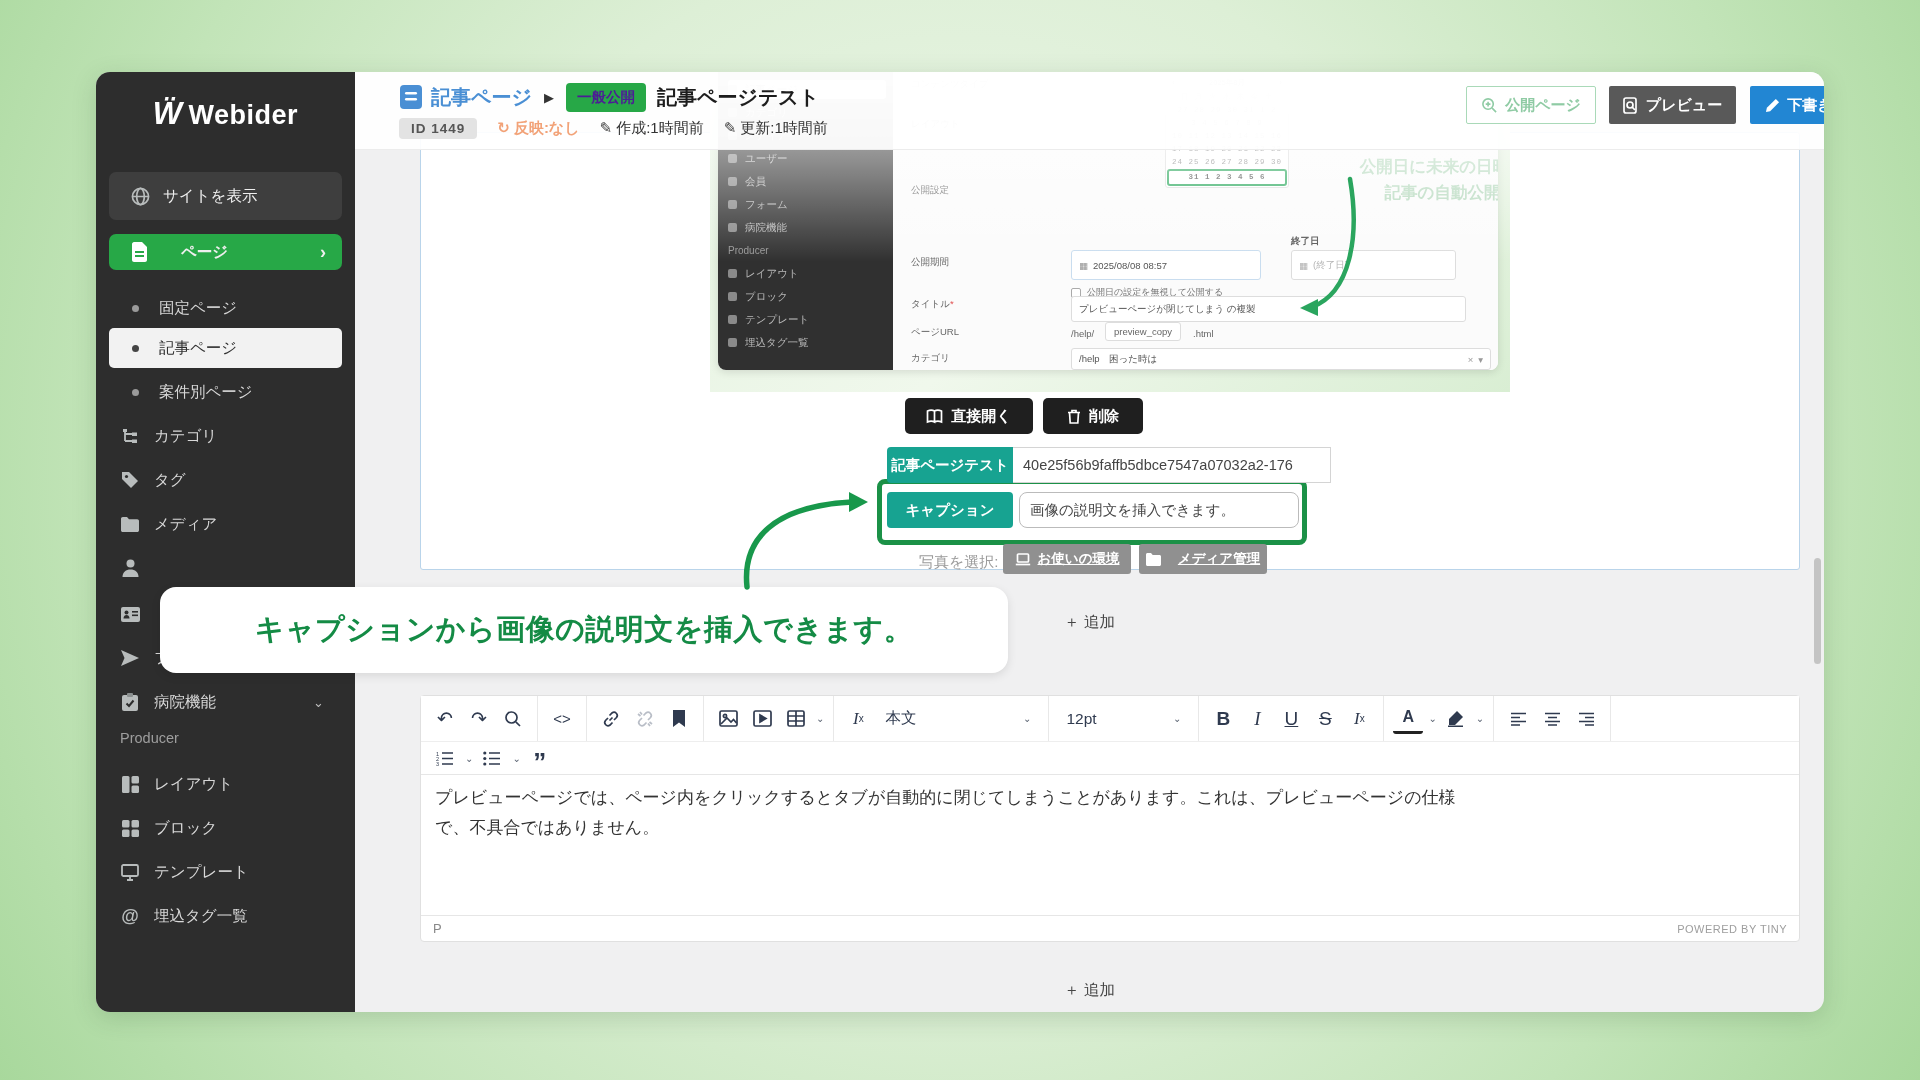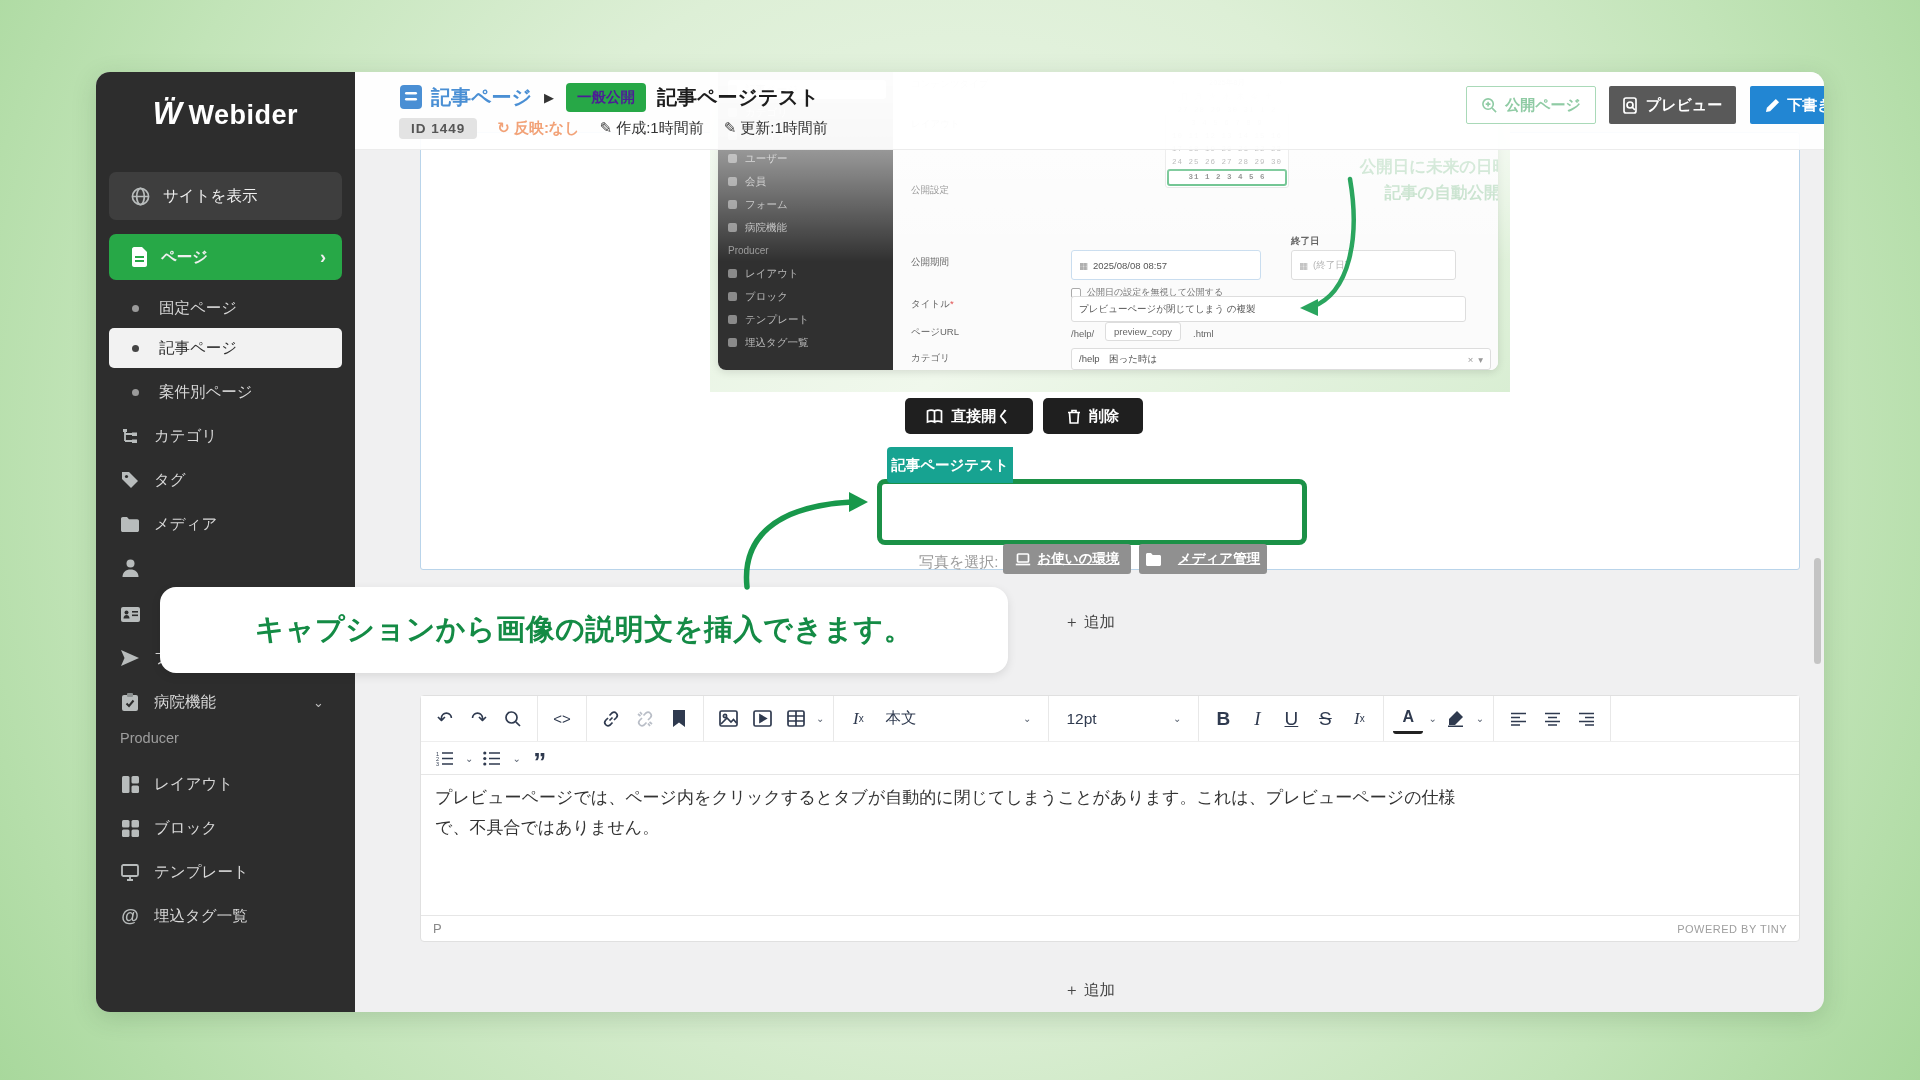--- a/index.html
+++ b/index.html
@@ -13,21 +13,21 @@
     position:absolute; left:96px; top:72px; width:1728px; height:940px;
     background:#f0f0f1; border-radius:14px; overflow:hidden;
     box-shadow:0 6px 24px rgba(40,80,40,.18);
   }
   
   .sidebar { position:absolute; left:0; top:0; width:259px; height:100%; background:#2d2d2d; z-index:12; }
   .logo { position:absolute; top:24px; left:0; width:100%; text-align:center; color:#fff; font-size:27px; font-weight:bold; letter-spacing:.5px; }
   .logo .w { font-size:31px; margin-right:6px; font-style:italic; }
   .side-btn { position:absolute; left:13px; width:233px; border-radius:7px; display:flex; align-items:center; color:#efefef; font-size:15.5px; cursor:pointer; }
   .view-site { top:100px; height:48px; background:#3e3e3e; padding-left:22px; }
-  .pages-item { top:162px; height:46px; background:#27a847; padding-left:22px; font-weight:bold; }
+  .pages-item { top:162px; height:36px; background:#27a847; padding-left:22px; font-weight:bold;gap:20px; }
   .pages-item .chev { position:absolute; right:16px; font-size:18px; font-weight:bold; }
   .nav { position:absolute; left:13px; width:233px; height:40px; display:flex; align-items:center; color:#d8d8d8; font-size:15.5px; border-radius:5px; cursor:pointer; }
   .nav .ic { width:20px; height:20px; margin:0 14px 0 11px; flex:none; display:flex; align-items:center; justify-content:center; }
   .nav .dot { width:7px; height:7px; border-radius:50%; background:#9a9a9a; margin:0 20px 0 23px; flex:none; }
   .nav.active-light { background:#f2f2f2; color:#2e2e2e; }
   .nav.active-light .dot { background:#444; }
   .nav .chev2 { position:absolute; right:18px; font-size:13px; color:#bdbdbd; }
   .section-label { position:absolute; left:24px; color:#9e9e9e; font-size:14.5px; }
   svg.sic { stroke:#b8bcbc; fill:none; stroke-width:1.8; }
   svg.sic.fill { fill:#b8bcbc; stroke:none; }
@@ -242,23 +242,28 @@
   </button>
   <button class="dark-btn" style="left:947px; top:326px; width:100px;">
     <svg class="tic" width="14" height="15" viewBox="0 0 14 15" style="stroke:#fff">
         <path d="M1 3.5 H13 M5 3.5 V1.5 H9 V3.5 M2.5 3.5 L3.2 14 H10.8 L11.5 3.5"></path>
       </svg>
     <span>削除</span>
   </button>
 
   <div class="field-row" style="left:791px; top:375px; z-index:7;">
     <div class="teal-chip">記事ページテスト</div>
+    <input class="field-input" style="width: 318px;" value="40e25f56b9faffb5dbce7547a07032a2-176">
   </div>
 
   <div class="hl-box"></div>
+  <div class="field-row" style="left:791px; top:420px; z-index:8;">
+    <div class="teal-chip" style="border-radius:4px;">キャプション</div>
+    <input class="field-input cap-input" style="width: 280px;" value="画像の説明文を挿入できます。">
+  </div>
 
   <div class="photo-label">写真を選択:</div>
   <button class="gray-btn" style="left:907px; width:128px;">
     <svg class="tic" width="16" height="13" viewBox="0 0 16 13" style="stroke:#fff">
         <rect x="2.5" y="1" width="11" height="8" rx="1"></rect>
         <path d="M.8 11.5 H15.2"></path>
       </svg>
     <span>お使いの環境</span>
   </button>
   <button class="gray-btn" style="left:1043px; width:128px;gap:17px;">

